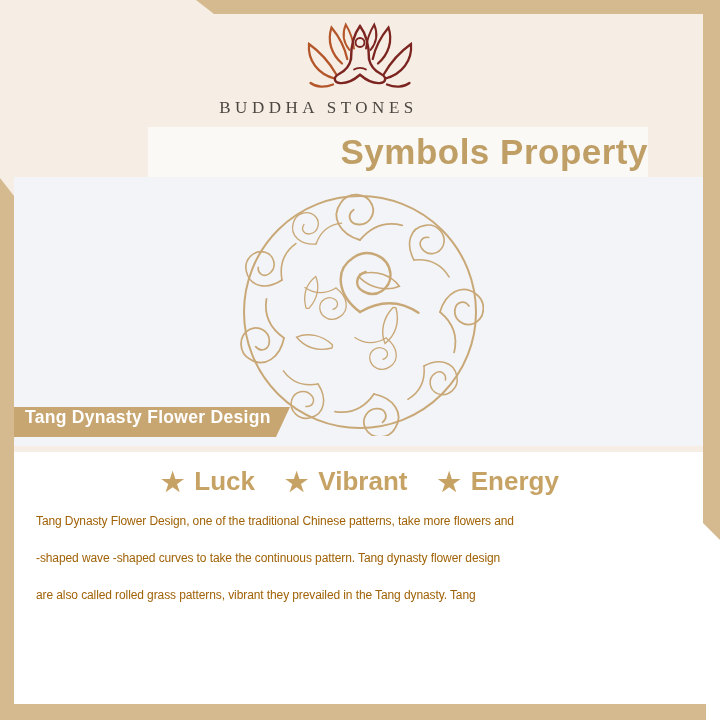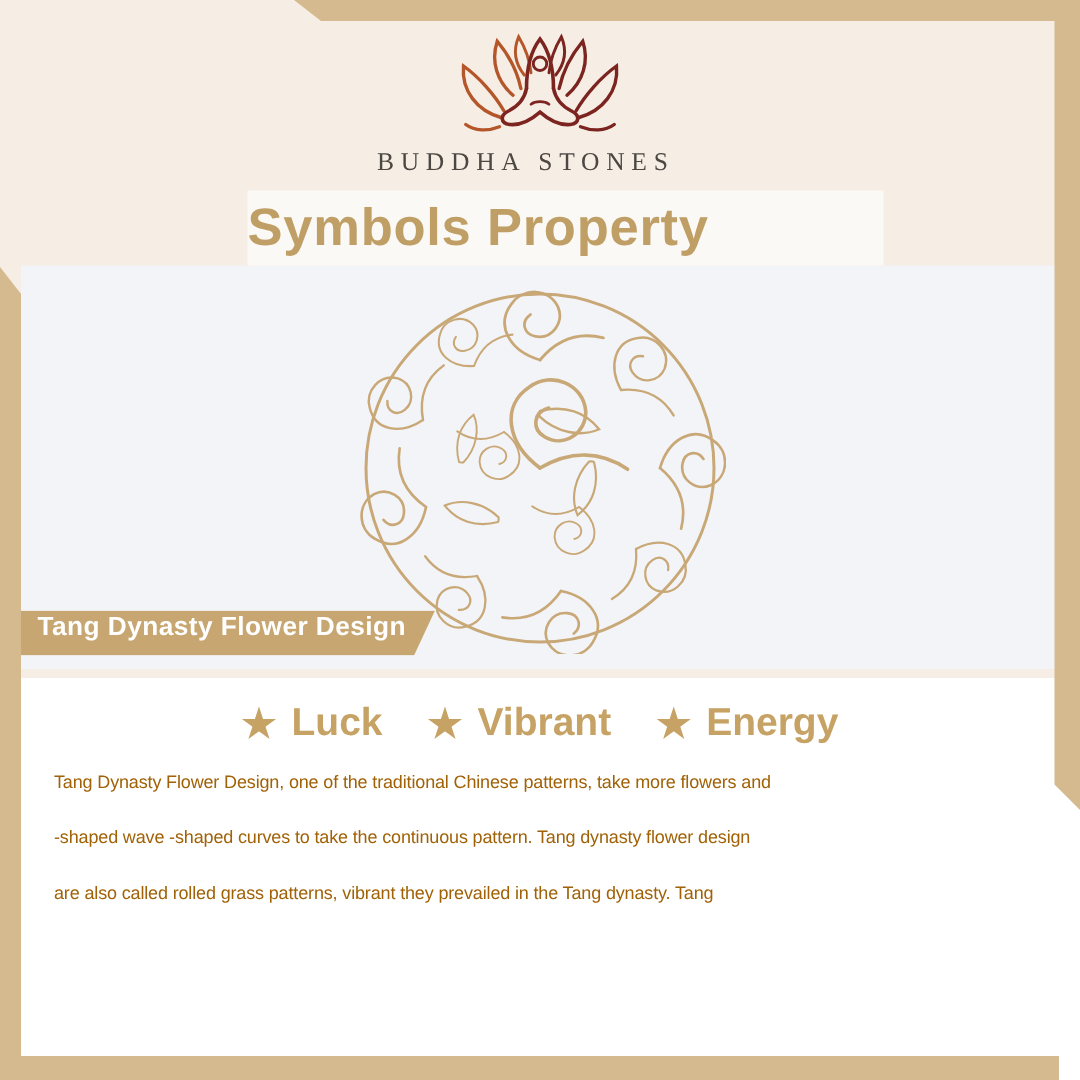--- a/index.html
+++ b/index.html
@@ -10,28 +10,28 @@
     position: relative; width: 720px; height: 720px;
     background: var(--background, #f6ede4); overflow: hidden;
   }
 
   
   .logo-wrap { position: absolute; top: 20px; left: 0; width: 720px; text-align: center; }
   .logo-svg { display: inline-block; }
   .brand {
     position: absolute; top: 98px; left: 0; width: 637px; text-align: center;
     font-family: "Liberation Serif", serif; font-size: 17px; font-weight: 400;
-    letter-spacing: 4.5px; color: var(--brand-text, #4c4743); margin-left: 32px;
+    letter-spacing: 4.5px; color: var(--brand-text, #4c4743);
   }
 
   
   .title-band {
-    position: absolute; left: 148px; top: 127px; width: 424px; height: 50px;
+    position: absolute; left: 148px; top: 127px; width: 500px; height: 50px;
     background: var(--title-band-bg, #fbf9f5);
-    display: flex; align-items: center; justify-content: flex-start; margin-left: 17px;
+    display: flex; align-items: center; justify-content: flex-end;
   }
   .title-band h1 {
     font-size: 35px; font-weight: 700; color: var(--title-gold, #bf9f66);
     letter-spacing: 0.5px;
   }
 
   
   .pattern-panel {
     position: absolute; left: 14px; top: 177px; width: 692px; height: 269px;
     background: var(--panel, #f3f4f7);

